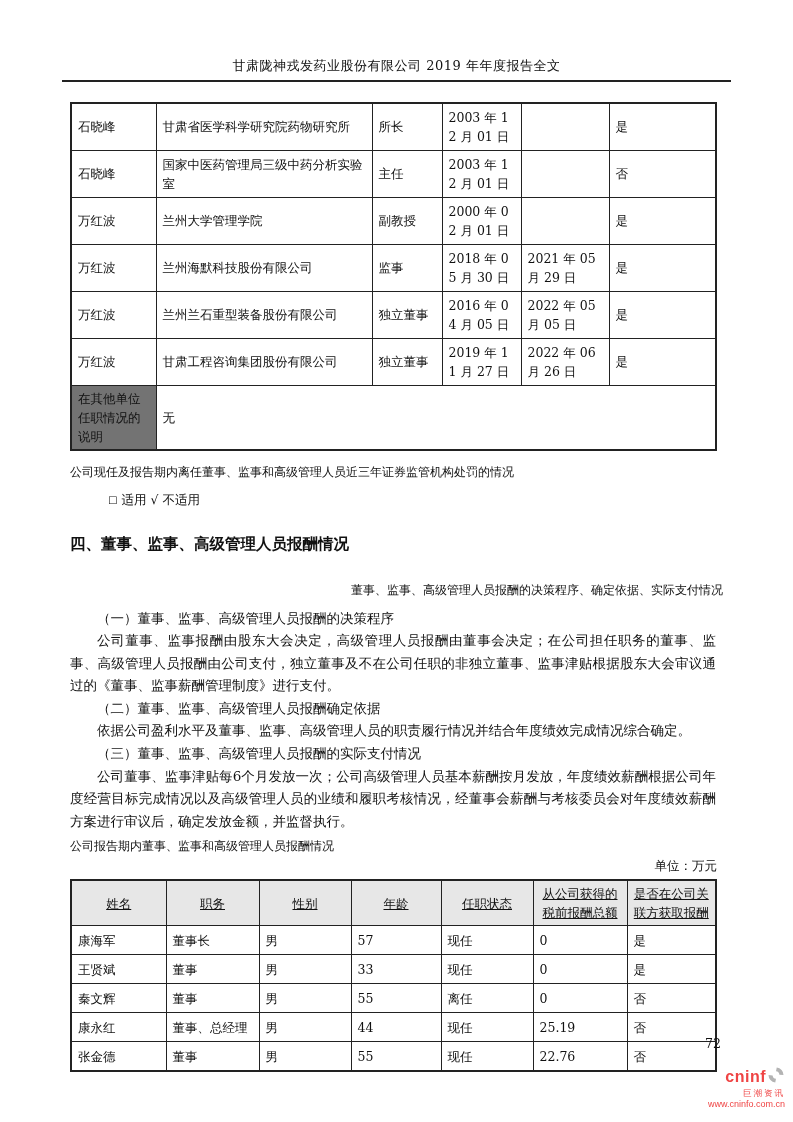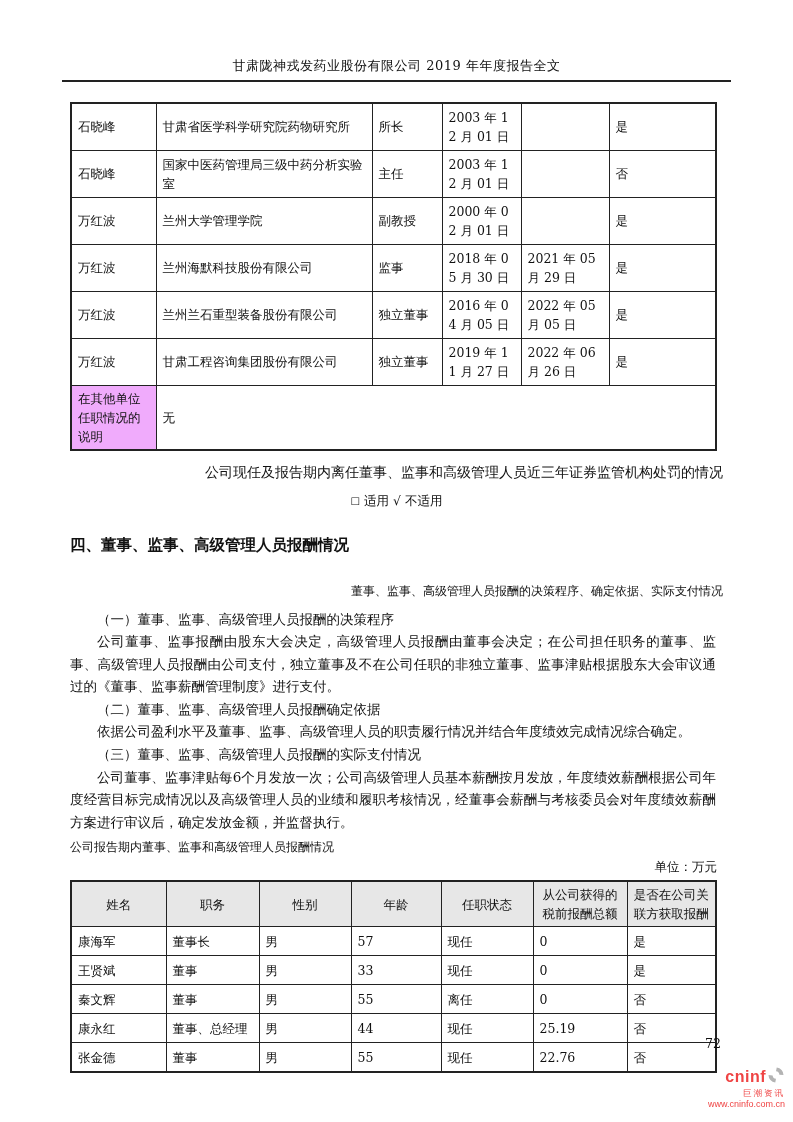--- a/index.html
+++ b/index.html
@@ -35,32 +35,32 @@
     vertical-align: middle;
     text-align: left;
     font-weight: normal;
     line-height: 19px;
     word-break: break-all;
     overflow: hidden;
   }
   .tbl1 { margin-top: 20px; }
   .tbl1 tr { height: 47px; }
   .tbl1 tr.note-row { height: 45px; }
-  .gray-cell { background: #f0abfc; }
-  .mid-line { margin: 13px 70px 0; font-size: 14px; text-align: right; }
-  .checkbox-line { margin: 11px 108px 0; font-size: 12.5px; text-align: center; }
+  .gray-cell { background: #737373; }
+  .mid-line { margin: 13px 70px 0; font-size: 12px; }
+  .checkbox-line { margin: 11px 108px 0; font-size: 12.5px; }
   .checkbox-line .box { font-size: 10px; position: relative; top: -1px; }
   .sec-heading { margin: 25px 70px 0; font-size: 15.5px; font-weight: bold; }
   .intro-line { margin: 27px 70px 0; font-size: 12px; text-align: right; }
   .paras { margin: 8px 70px 0; width: 646px; font-size: 13.5px; }
   .paras p { text-indent: 2em; line-height: 22.6px; text-align: justify; }
   .caption-line { margin: 6px 70px 0; font-size: 12px; }
   .unit-line { margin: 3px 76px 0 70px; font-size: 12.5px; text-align: right; }
   .tbl2 { margin-top: 4px; }
-  .tbl2 thead tr { height: 44px; }
+  .tbl2 thead tr { height: 44px; text-decoration: underline; }
   .tbl2 thead th { background: #e7e7e7; text-align: center; line-height: 19px; }
   .tbl2 tbody tr { height: 29px; }
   .num-cell { text-align: right; padding-right: 2px; }
   .status-cell { padding-left: 3px; }
   .page-number { position: absolute; top: 1036px; right: 72px; font-size: 12.5px; }
   .cninfo-logo {
     position: absolute; right: 8px; bottom: 12px;
     text-align: right; color: #ef4444;
     font-family: "Liberation Sans", sans-serif;
     line-height: 1.1;

